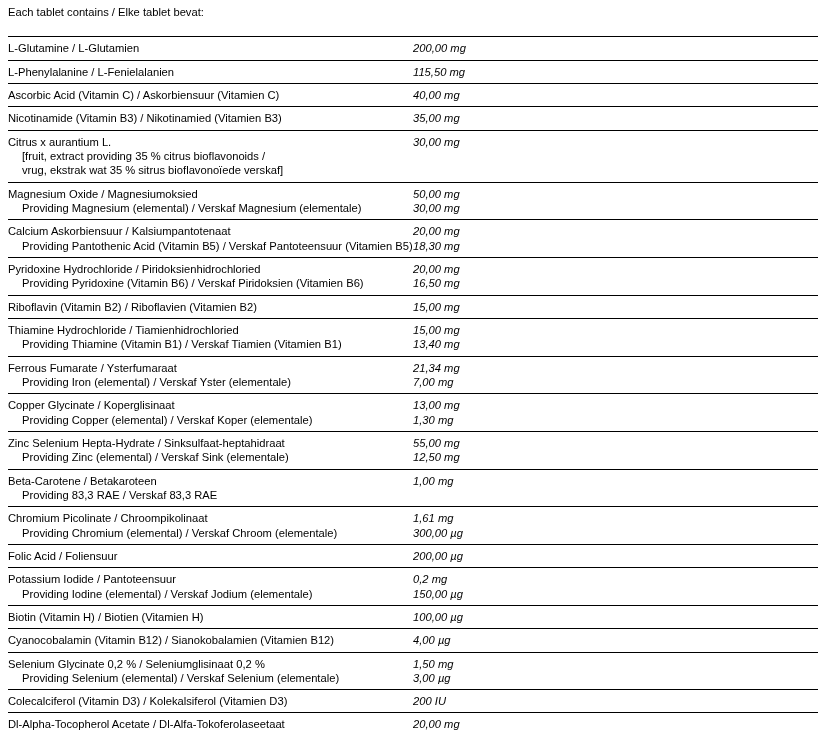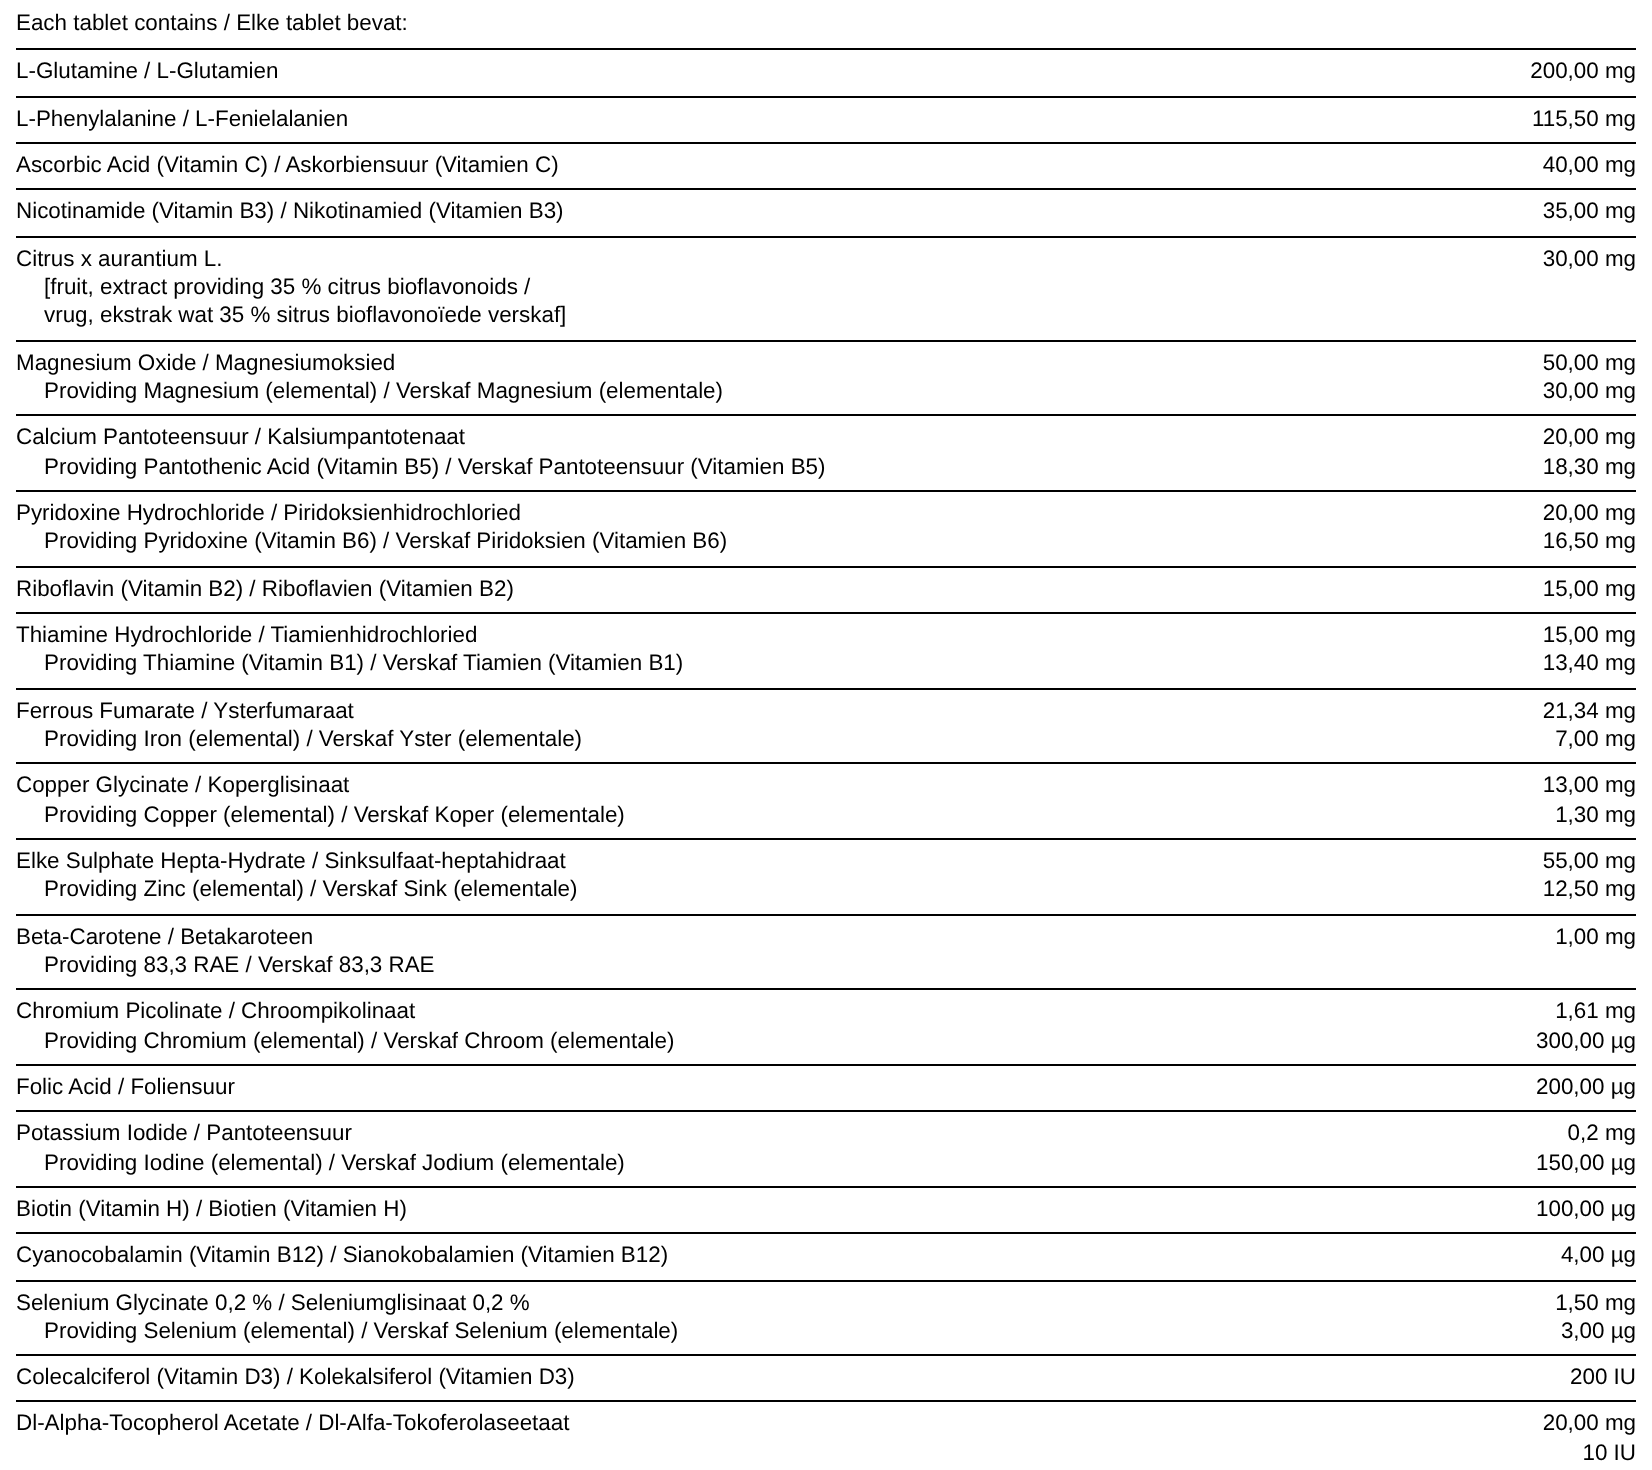--- a/index.html
+++ b/index.html
@@ -29,31 +29,32 @@
   table.ingredients td {
     vertical-align: top;
     padding: 4px 0 4px 0;
     line-height: 1.28;
   }
   tr.row {
     border-bottom: 1px solid #000000;
   }
   tr.header-row td {
     padding-top: 5px;
-    padding-bottom: 5px;
+    padding-bottom: 17px;
   }
   td.name {
     text-align: left;
     padding-right: 10px;
   }
   td.amount {
-    text-align: right;
+    text-align: left;
     white-space: pre-line;
     width: 110px;
     padding-left: 6px;
+    font-style: italic;
   }
   .sub {
     display: block;
     padding-left: 14px;
   }
   .ital {
   }
 </style>
 </head>
 <body>
@@ -83,21 +84,21 @@
         <tr class="row">
           <td class="name"><span><span class="ital">Citrus x aurantium</span> L.</span><span class="sub">[fruit, extract providing 35 % citrus bioflavonoids /</span><span class="sub">vrug, ekstrak wat 35 % sitrus bioflavonoïede verskaf]</span></td>
           <td class="amount">30,00 mg</td>
         </tr>
         <tr class="row">
           <td class="name"><span>Magnesium Oxide / Magnesiumoksied</span><span class="sub">Providing Magnesium (elemental) / Verskaf Magnesium (elementale)</span></td>
           <td class="amount">50,00 mg
 30,00 mg</td>
         </tr>
         <tr class="row">
-          <td class="name"><span>Calcium Pantoteensuur / Kalsiumpantotenaat</span><span class="sub">Providing Pantothenic Acid (Vitamin B5) / Verskaf Pantoteensuur (Vitamien B5)</span></td>
+          <td class="name"><span>Calcium Askorbiensuur / Kalsiumpantotenaat</span><span class="sub">Providing Pantothenic Acid (Vitamin B5) / Verskaf Pantoteensuur (Vitamien B5)</span></td>
           <td class="amount">20,00 mg
 18,30 mg</td>
         </tr>
         <tr class="row">
           <td class="name"><span>Pyridoxine Hydrochloride / Piridoksienhidrochloried</span><span class="sub">Providing Pyridoxine (Vitamin B6) / Verskaf Piridoksien (Vitamien B6)</span></td>
           <td class="amount">20,00 mg
 16,50 mg</td>
         </tr>
         <tr class="row">
           <td class="name"><span>Riboflavin (Vitamin B2) / Riboflavien (Vitamien B2)</span></td>
@@ -112,21 +113,21 @@
           <td class="name"><span>Ferrous Fumarate / Ysterfumaraat</span><span class="sub">Providing Iron (elemental) / Verskaf Yster (elementale)</span></td>
           <td class="amount">21,34 mg
 7,00 mg</td>
         </tr>
         <tr class="row">
           <td class="name"><span>Copper Glycinate / Koperglisinaat</span><span class="sub">Providing Copper (elemental) / Verskaf Koper (elementale)</span></td>
           <td class="amount">13,00 mg
 1,30 mg</td>
         </tr>
         <tr class="row">
-          <td class="name"><span>Elke Sulphate Hepta-Hydrate / Sinksulfaat-heptahidraat</span><span class="sub">Providing Zinc (elemental) / Verskaf Sink (elementale)</span></td>
+          <td class="name"><span>Zinc Selenium Hepta-Hydrate / Sinksulfaat-heptahidraat</span><span class="sub">Providing Zinc (elemental) / Verskaf Sink (elementale)</span></td>
           <td class="amount">55,00 mg
 12,50 mg</td>
         </tr>
         <tr class="row">
           <td class="name"><span>Beta-Carotene / Betakaroteen</span><span class="sub">Providing 83,3 RAE / Verskaf 83,3 RAE</span></td>
           <td class="amount">1,00 mg</td>
         </tr>
         <tr class="row">
           <td class="name"><span>Chromium Picolinate / Chroompikolinaat</span><span class="sub">Providing Chromium (elemental) / Verskaf Chroom (elementale)</span></td>
           <td class="amount">1,61 mg

